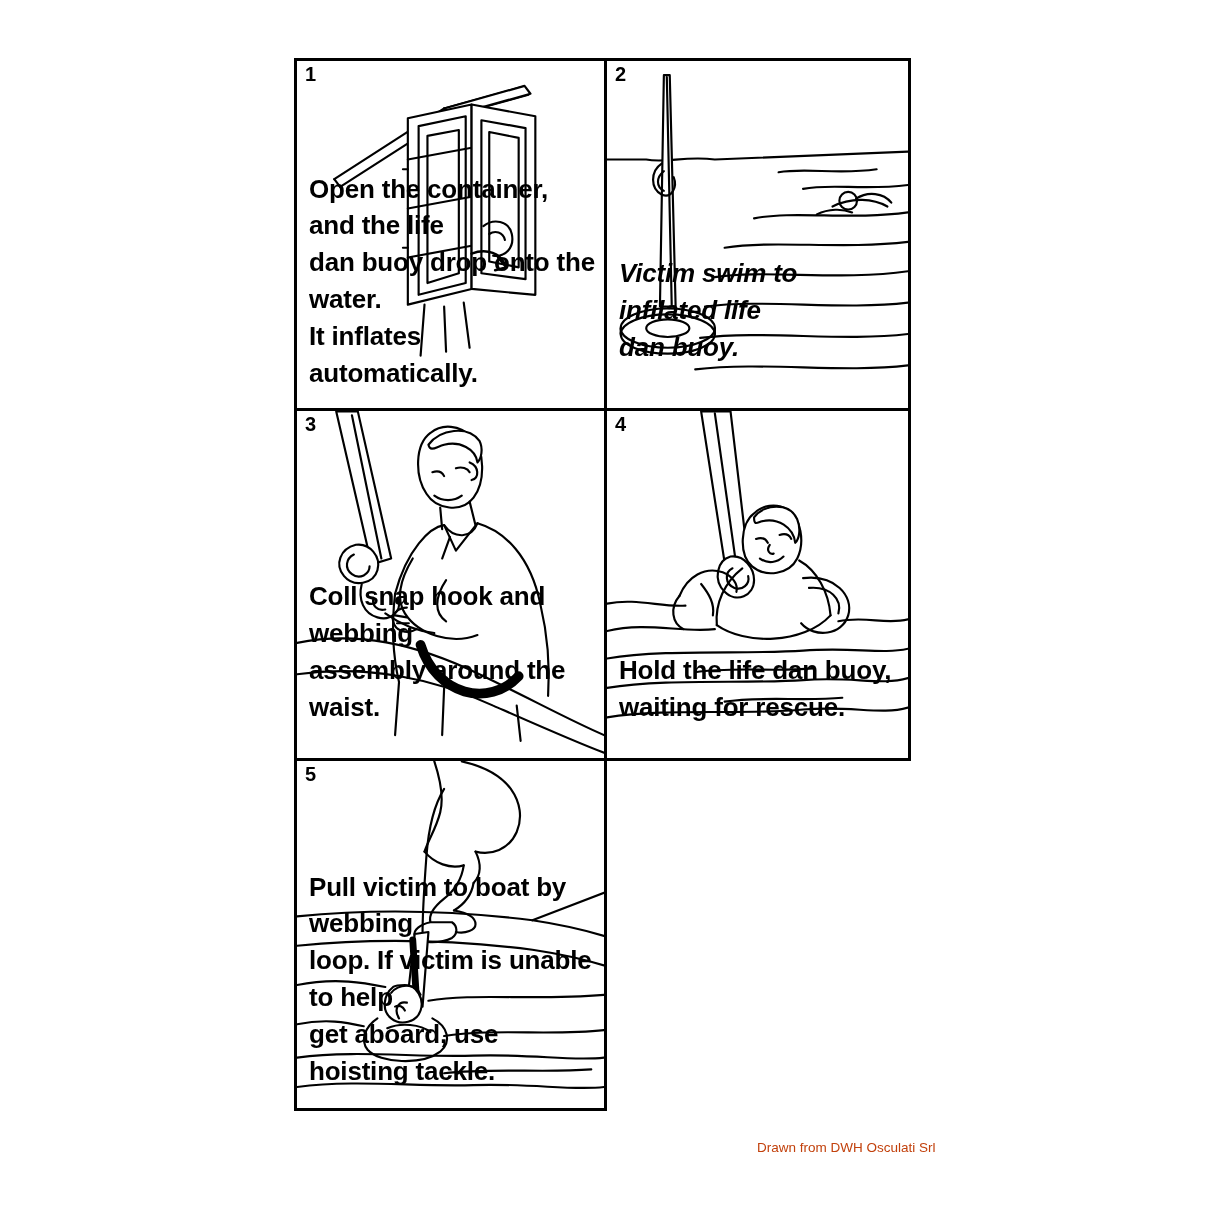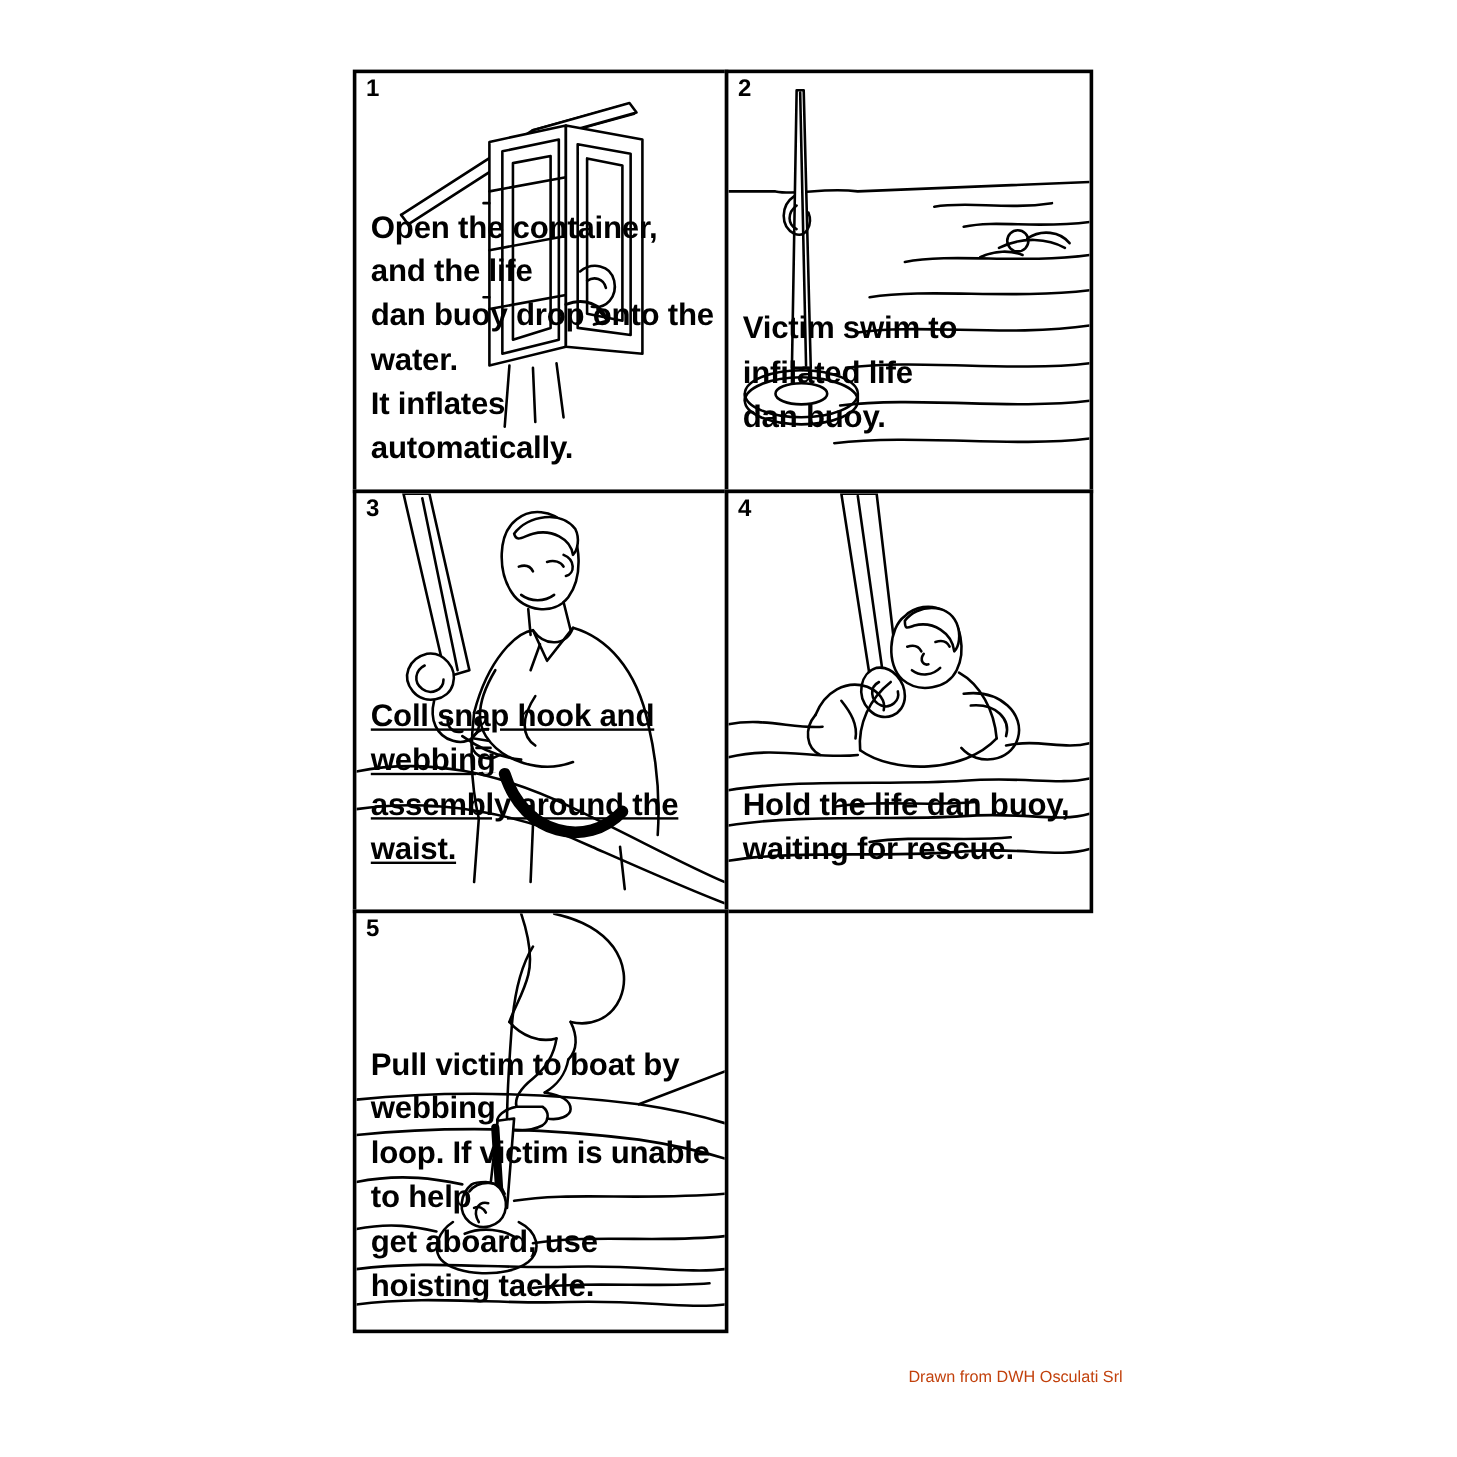--- a/index.html
+++ b/index.html
@@ -63,22 +63,22 @@
     right: 8px;
     bottom: 10px;
     font-size: 26px;
     font-weight: bold;
     line-height: 1.42;
     letter-spacing: -0.2px;
     font-family: "Liberation Sans", sans-serif;
     white-space: pre-line;
   }
   .panel.p1 .caption { bottom: 16px; }
-  .panel.p2 .caption { bottom: 42px; }
-  .panel.p3 .caption { bottom: 32px; text-decoration: underline; }
+  .panel.p2 .caption { bottom: 42px; font-style: italic; }
+  .panel.p3 .caption { bottom: 32px; }
   .panel.p4 .caption { bottom: 32px; }
   .panel.p5 .caption { bottom: 18px; }
 
   
   #credit {
     position: absolute;
     left: 757px;
     top: 1140px;
     font-size: 13.5px;
     font-family: "Liberation Sans", sans-serif;

